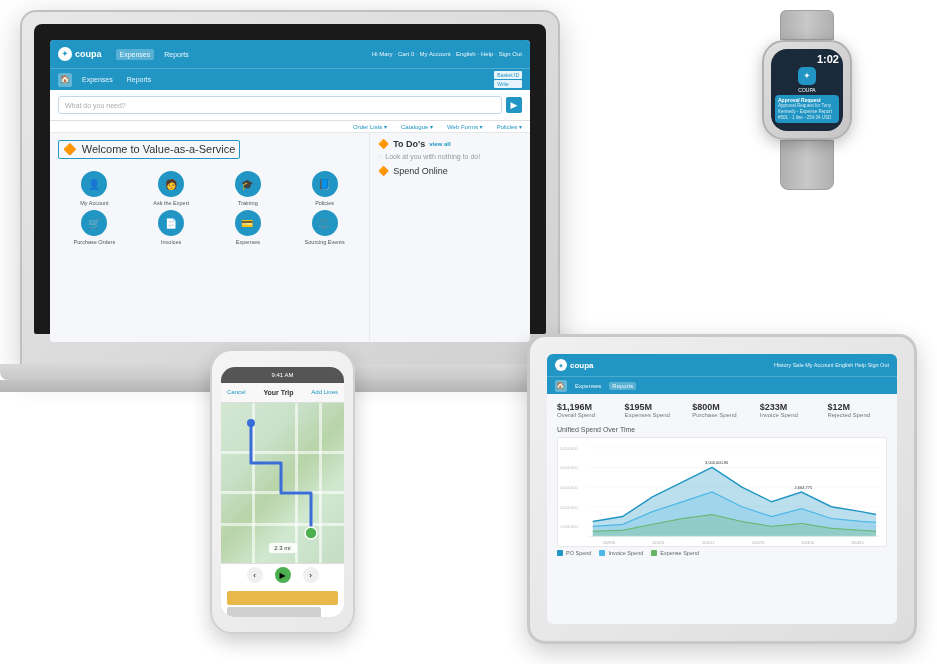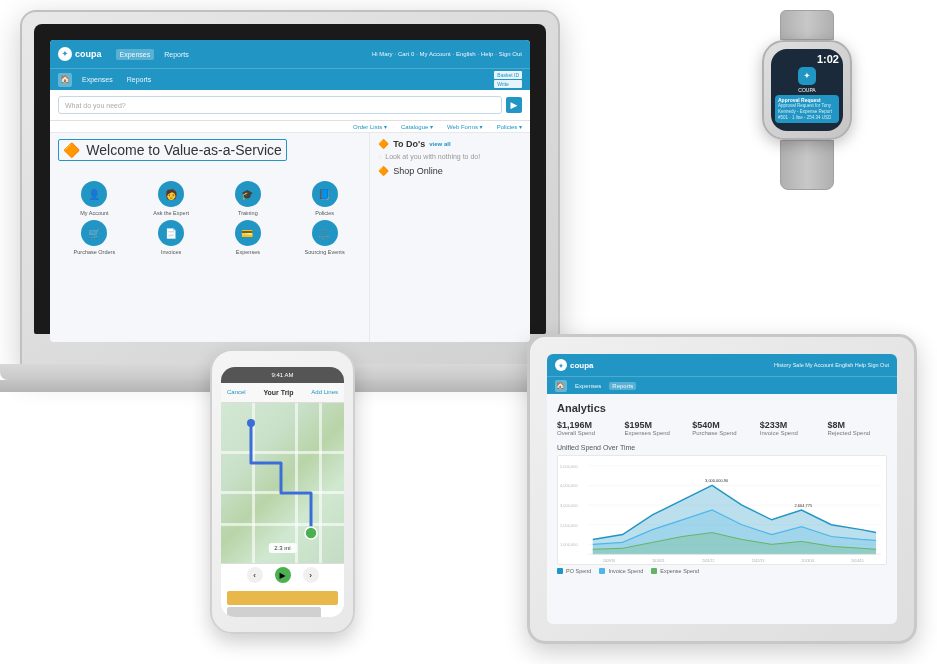--- a/index.html
+++ b/index.html
@@ -219,23 +219,23 @@
       height: 218px;
     }
 
     .laptop-left-panel {
       flex: 1;
       padding: 6px 8px;
       border-right: 1px solid #e8e8e8;
     }
 
     .welcome-title {
-      font-size: 14px;
+      font-size: 11px;
       color: #333;
-      margin-bottom: 16px;
+      margin-bottom: 8px;
       border: 1px solid #2196c4;
       padding: 2px 4px;
       display: inline-block;
       border-radius: 2px;
     }
 
     .welcome-icon {
       color: #f90;
       margin-right: 2px;
     }
@@ -789,21 +789,21 @@
                 <span class="todos-icon">🔶</span>
                 <span>To Do's</span>
                 <span class="view-all">view all</span>
               </div>
               <div class="nothing-todo">
                 <span style="color:#ddd;">○</span>
                 <span>Look at you with nothing to do!</span>
               </div>
               <div class="shop-online">
                 <span class="shop-icon">🔶</span>
-                <span>Shop Online</span>
+                <span>Spend Online</span>
               </div>
             </div>
           </div>
 
         </div>
       </div>
     </div>
     <div class="laptop-base"></div>
     <div class="laptop-base-bottom"></div>
   </div>
@@ -838,41 +838,40 @@
           <div class="tablet-nav-right">History  Sale  My Account  English  Help  Sign Out</div>
         </div>
 
         <div class="tablet-toolbar">
           <div class="tablet-toolbar-home">🏠</div>
           <span class="tablet-toolbar-btn">Expenses</span>
           <span class="tablet-toolbar-btn active">Reports</span>
         </div>
 
         <div class="tablet-content">
-          <div class="analytics-title">Analytics</div>
 
           <div class="analytics-metrics">
             <div class="metric-item">
               <div class="metric-value">$1,196M</div>
               <div class="metric-label">Overall Spend</div>
             </div>
             <div class="metric-item">
               <div class="metric-value">$195M</div>
               <div class="metric-label">Expenses Spend</div>
             </div>
             <div class="metric-item">
-              <div class="metric-value">$540M</div>
+              <div class="metric-value">$800M</div>
               <div class="metric-label">Purchase Spend</div>
             </div>
             <div class="metric-item">
               <div class="metric-value">$233M</div>
               <div class="metric-label">Invoice Spend</div>
             </div>
             <div class="metric-item">
-              <div class="metric-value">$8M</div>
+              <div class="metric-value">$12M</div>
               <div class="metric-label">Rejected Spend</div>
             </div>
           </div>
 
           <div class="chart-title">Unified Spend Over Time</div>
           <div class="chart-area">
             <svg width="100%" height="100%" viewBox="0 0 330 110" preserveAspectRatio="none">
 
               <line x1="30" y1="10" x2="325" y2="10" stroke="#f0f0f0" stroke-width="0.5"></line>
               <line x1="30" y1="30" x2="325" y2="30" stroke="#f0f0f0" stroke-width="0.5"></line>

